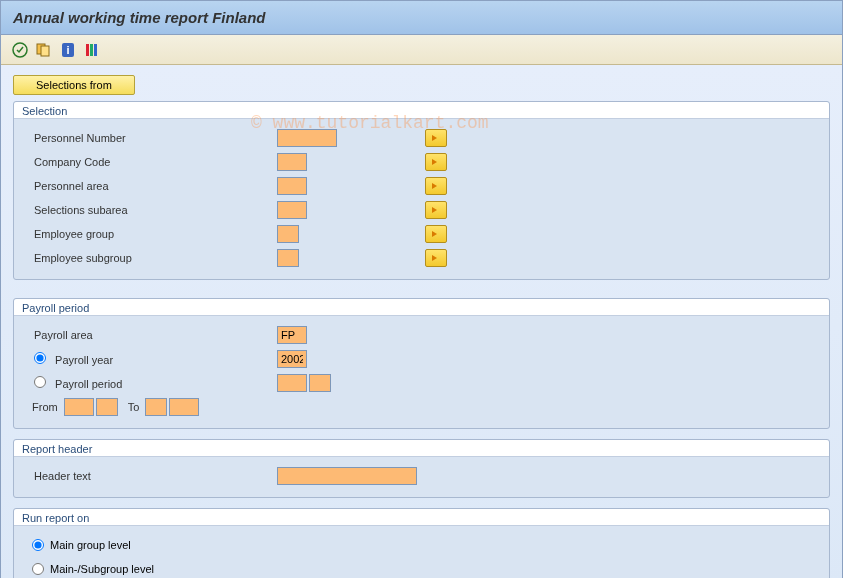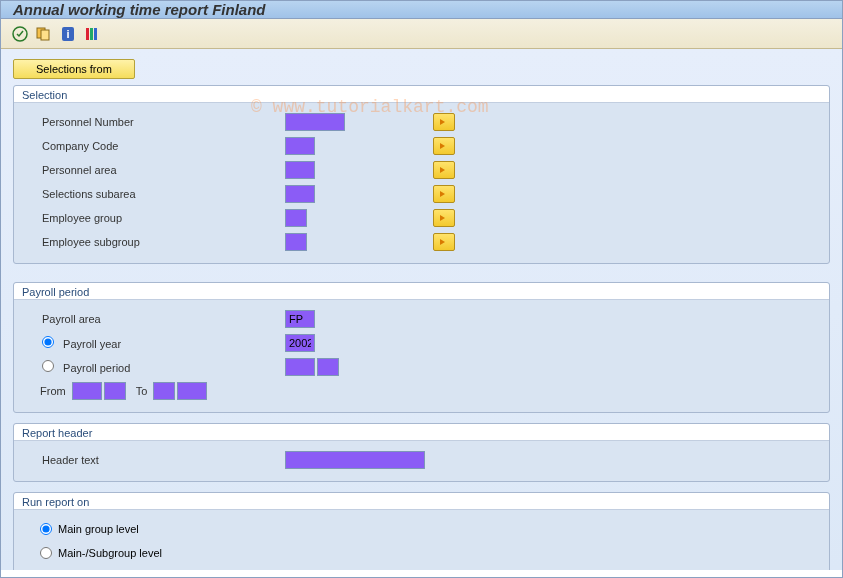--- a/index.html
+++ b/index.html
@@ -1,21 +1,21 @@
 <!DOCTYPE html>
 <html><head>
 <meta charset="utf-8">
 <style>
   * { box-sizing: border-box; font-family: Arial, sans-serif; }
   body { margin: 0; background: #f5f5f5; width: 843px; height: 578px; overflow: hidden; }
   .window { width: 843px; height: 578px; border: 1px solid #8aa0c0; background: #fff; }
   .titlebar {
     background: linear-gradient(to bottom, #b8d4f0 0%, #a0c2e8 100%);
     border-bottom: 1px solid #8aa0c0;
-    padding: 0 12px;
+    padding: 8px 12px;
     font-size: 15px; font-weight: bold; font-style: italic; color: #333;
   }
   .toolbar {
     background: linear-gradient(to bottom, #f4f0e0 0%, #ede6cc 100%);
     border-bottom: 1px solid #c5b98f;
     padding: 4px 10px;
     display: flex; gap: 6px; align-items: center;
     height: 30px;
   }
   .tb-icon { width: 18px; height: 18px; cursor: pointer; display: inline-block; }
@@ -30,24 +30,24 @@
     border: 1px solid #a8b8d0; background: #d9e4f2; border-radius: 3px;
     margin-bottom: 10px; padding: 0;
   }
   .groupbox + .groupbox { margin-top: 0; }
   .group-title {
     font-size: 11px; color: #2a4d7a; padding: 3px 8px 1px 8px;
     border-bottom: 1px solid #c2cee0; background: #ffffff;
     border-radius: 3px 3px 0 0;
   }
   .group-body { padding: 6px 10px 8px 10px; }
-  .row { display: flex; align-items: center; height: 22px; margin: 2px 16px; }
+  .row { display: flex; align-items: center; height: 22px; margin: 2px 8px; }
   .lbl { width: 245px; font-size: 11px; color: #333; padding-left: 2px; }
   input[type=text].fld {
-    height: 18px; border: 1px solid #7e97b8; background: #8b5cf6; font-size: 11px;
+    height: 18px; border: 1px solid #7e97b8; background: #fdba74; font-size: 11px;
     padding: 0 3px;
   }
   .w60 { width: 60px; } .w30 { width: 30px; } .w22 { width: 22px; } .w140 { width: 140px; }
   .gap { width: 80px; }
   .arrow-btn {
     width: 22px; height: 18px; margin-left: 8px;
     background: linear-gradient(to bottom,#ffe36b,#f3c92e);
     border: 1px solid #b38e1d; border-radius: 2px; cursor: pointer;
     display: inline-flex; align-items: center; justify-content: center;
   }

